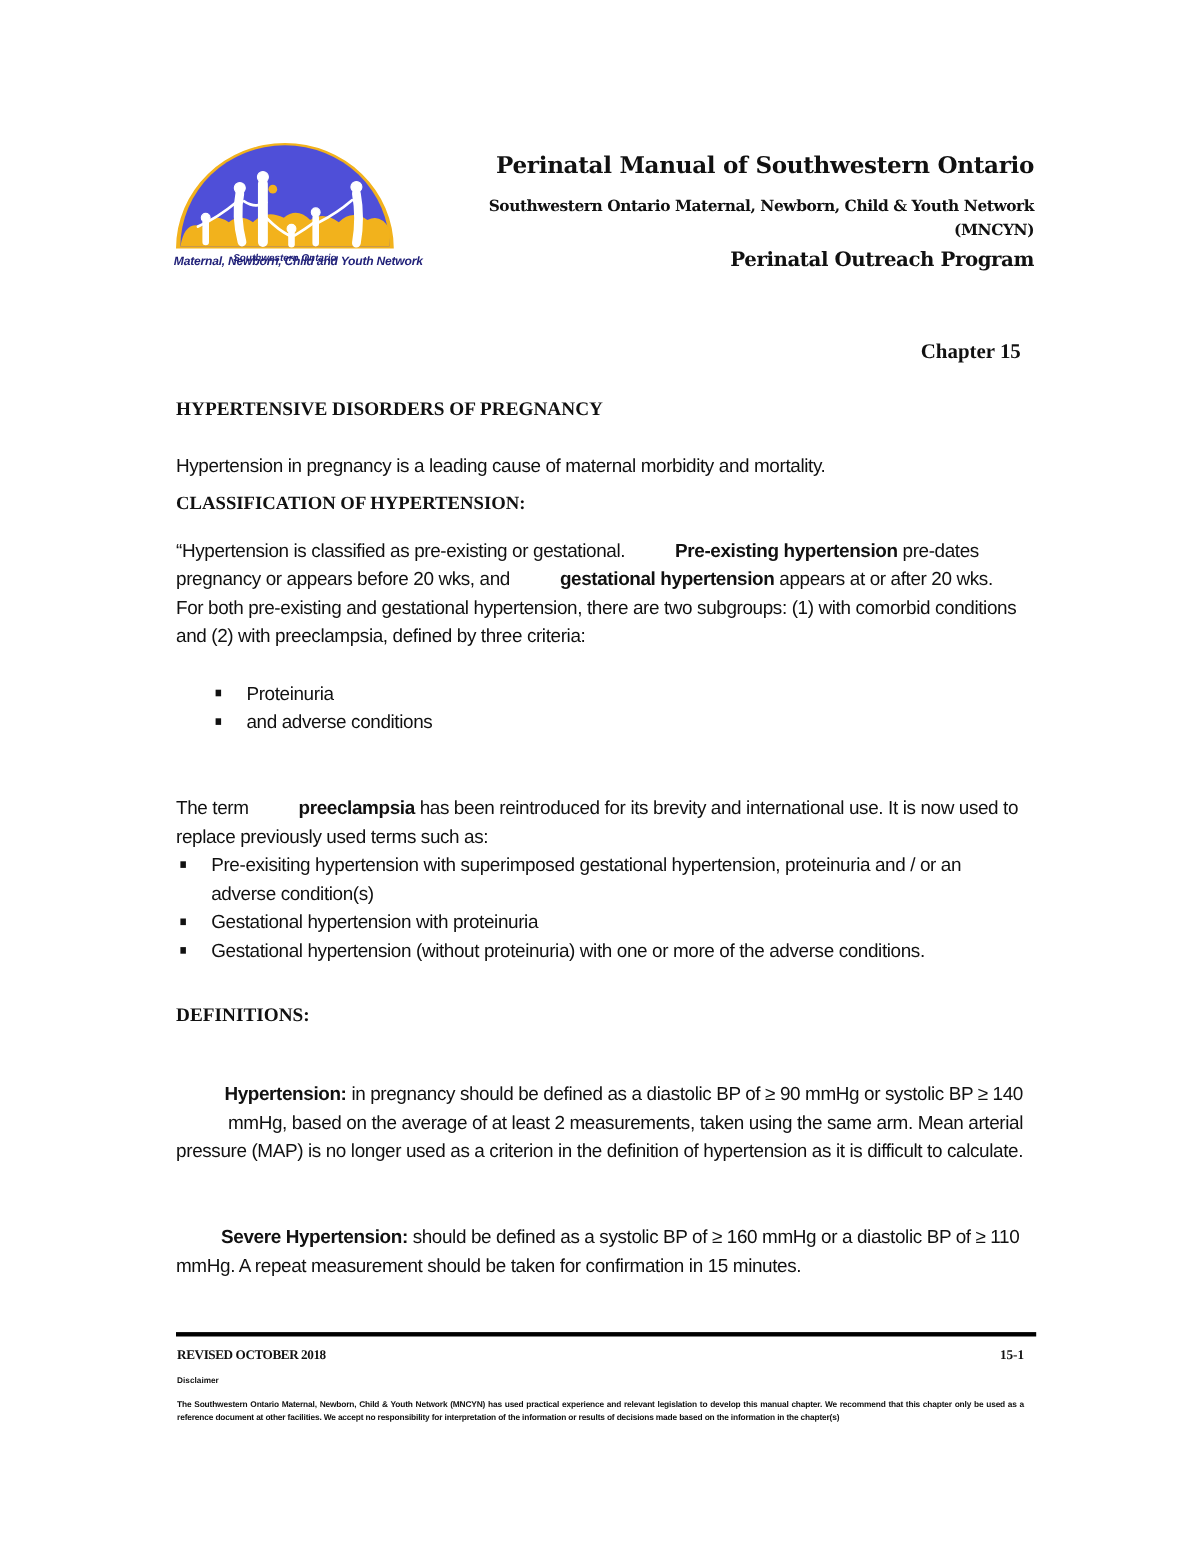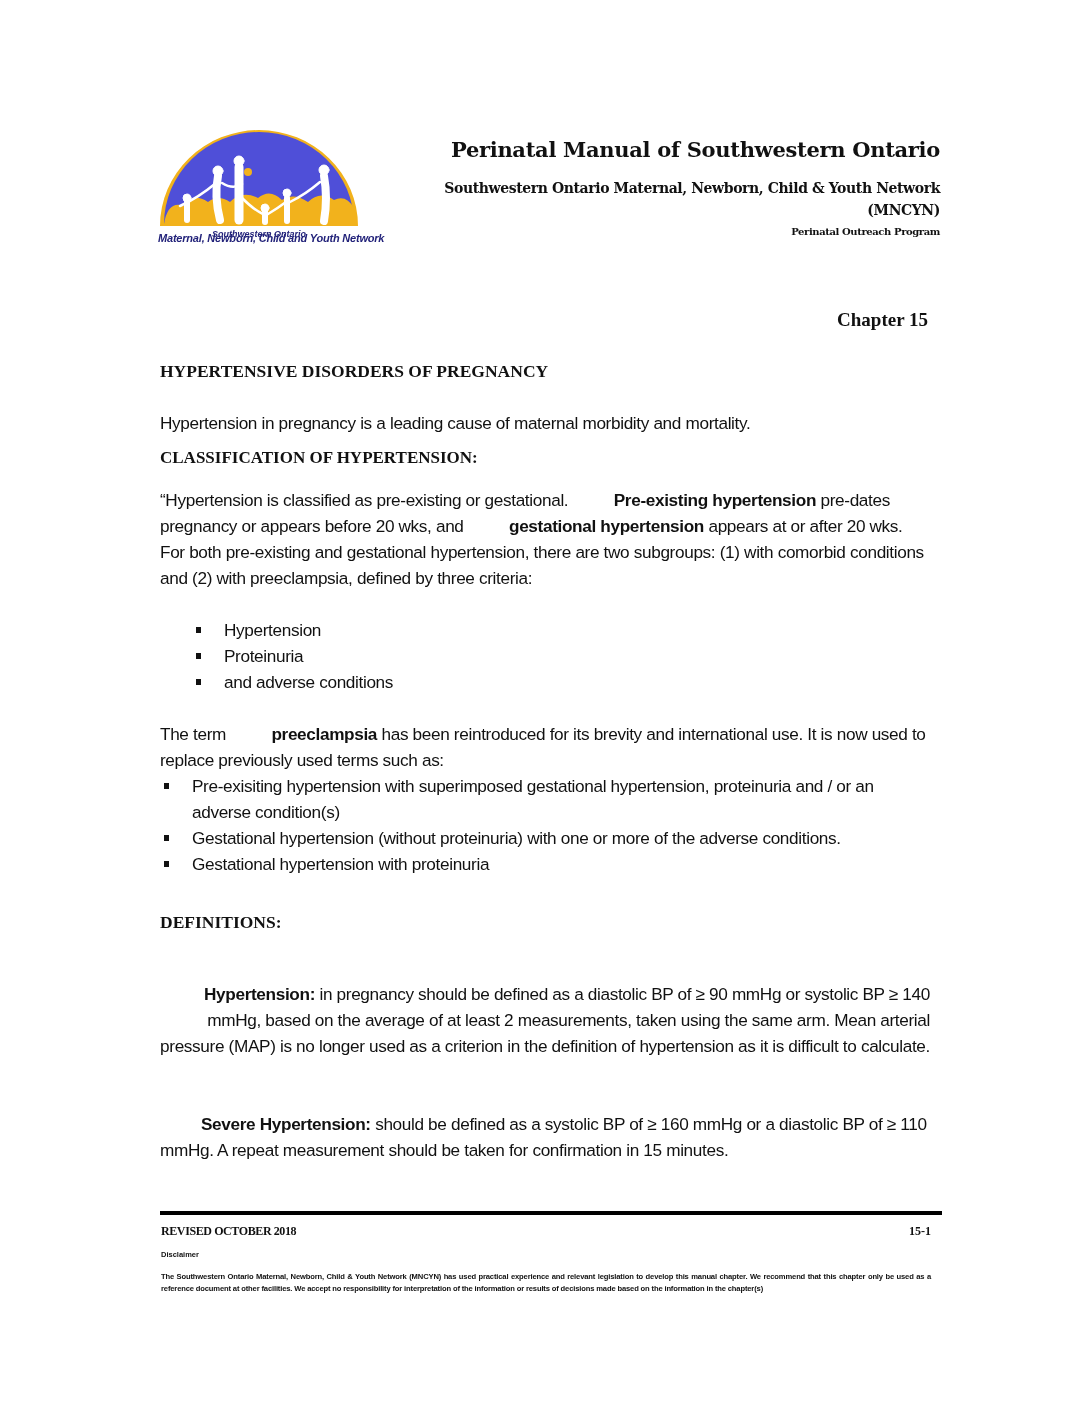--- a/index.html
+++ b/index.html
@@ -5,21 +5,21 @@
   html, body { margin: 0; padding: 0; background: #ffffff; }
   body { width: 1088px; height: 1408px; position: relative; overflow: hidden; color: #111; }
 
   #logo { position: absolute; left: 158px; top: 128px; width: 202px; height: 126px; }
   #logo svg { display: block; }
   .logo-text { position: absolute; left: 0; width: 202px; text-align: center; font-family: "Liberation Sans", sans-serif; font-style: italic; color: #23237a; font-weight: bold; white-space: nowrap; }
 
   .hdr { position: absolute; right: 148px; text-align: right; font-family: "DejaVu Serif", serif; font-weight: bold; white-space: nowrap; }
   #hdr-title { top: 137px; font-size: 21px; letter-spacing: -0.3px; }
   #hdr-network { top: 177px; font-size: 14px; line-height: 22px; letter-spacing: -0.4px; }
-  #hdr-program { top: 226px; font-size: 10px; letter-spacing: -0.4px; }
+  #hdr-program { top: 226px; font-size: 18px; letter-spacing: -0.4px; }
   #chapter { position: absolute; right: 160px; top: 309px; font-family: "Liberation Serif", serif; font-weight: bold; font-size: 19px; }
 
   .body-text { position: absolute; left: 160px; width: 770px; font-family: "Liberation Sans", sans-serif; font-size: 17.2px; line-height: 26px; letter-spacing: -0.35px; }
   .heading { position: absolute; left: 160px; font-family: "Liberation Serif", serif; font-weight: bold; font-size: 17.5px; letter-spacing: 0px; }
   b { font-weight: bold; padding-left: 41px; }
 
   ul.sq { list-style: none; margin: 0; padding: 0; }
   ul.sq li { position: relative; }
   ul.sq li::before { content: ""; position: absolute; width: 5px; height: 6px; background: #111; top: 10px; }
   #criteria-list li { padding-left: 64px; }
@@ -75,34 +75,33 @@
 
 <div class="heading" style="top:361px;">HYPERTENSIVE DISORDERS OF PREGNANCY</div>
 <div class="body-text" style="top:410px;">Hypertension in pregnancy is a leading cause of maternal morbidity and mortality.</div>
 
 <div class="heading" style="top:448px;font-size:17px;">CLASSIFICATION OF HYPERTENSION:</div>
 <div class="body-text" style="top:487px;">
   <span>“Hypertension is classified as pre-existing or gestational.  </span><b>Pre-existing hypertension</b><span> pre-dates pregnancy or appears before 20 wks, and </span><b>gestational hypertension</b><span> appears at or after 20 wks.  For both pre-existing and gestational hypertension, there are two subgroups:  (1) with comorbid conditions and (2) with preeclampsia, defined by three criteria:</span>
 </div>
 <div class="body-text" style="top:617px;">
   <ul class="sq" id="criteria-list">
-    <li>Hypertension</li>
     <li>Proteinuria</li>
     <li>and adverse conditions</li>
   </ul>
 </div>
 
 <div class="body-text" style="top:721px;">
   <span>The term </span><b>preeclampsia</b><span> has been reintroduced for its brevity and international use. It is now used to replace previously used terms such as:</span>
 </div>
 <div class="body-text" style="top:773px;">
   <ul class="sq" id="replaced-list">
     <li>Pre-exisiting hypertension with superimposed gestational hypertension, proteinuria and / or an adverse condition(s)</li>
+    <li>Gestational hypertension with proteinuria</li>
     <li>Gestational hypertension (without proteinuria) with one or more of the adverse conditions.</li>
-    <li>Gestational hypertension with proteinuria</li>
   </ul>
 </div>
 
 <div class="heading" style="top:912px;">DEFINITIONS:</div>
 <div class="body-text" style="top:981px;text-align:right;">
   <b>Hypertension:</b><span>  in pregnancy should be defined as a diastolic BP of ≥ 90 mmHg or systolic BP ≥ 140 mmHg, based on the average of at least 2 measurements, taken using the same arm.  Mean arterial pressure (MAP) is no longer used as a criterion in the definition of hypertension as it is difficult to calculate.</span>
 </div>
 <div class="body-text" style="top:1111px;">
   <b>Severe Hypertension:</b><span>  should be defined as a systolic BP of ≥ 160 mmHg or a diastolic BP of ≥ 110 mmHg.  A repeat measurement should be taken for confirmation in 15 minutes.</span>
 </div>

